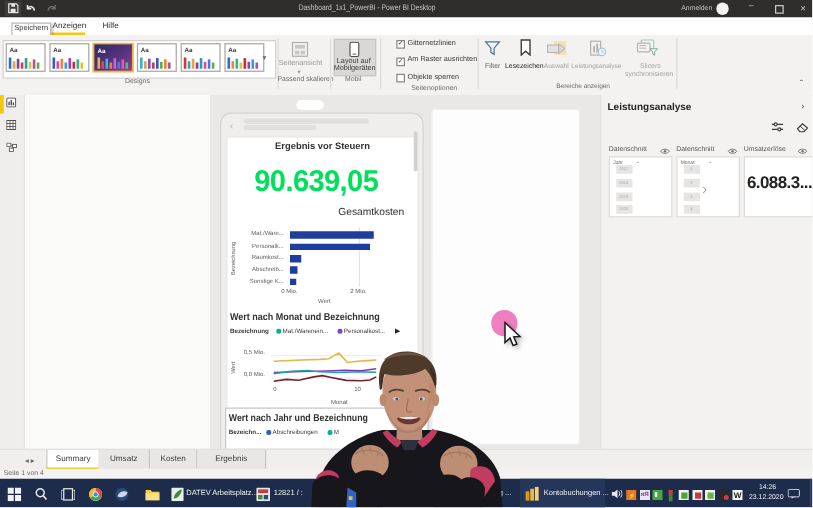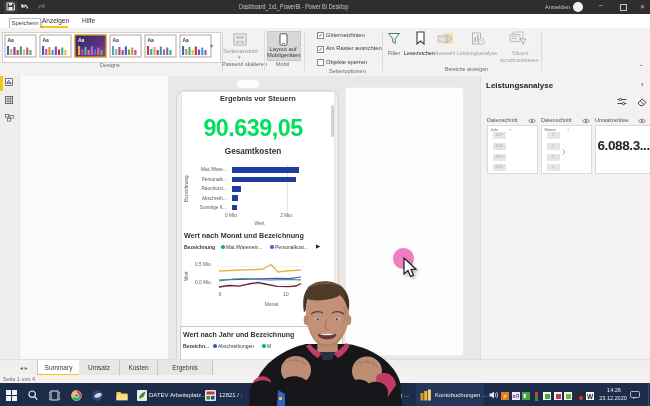--- a/index.html
+++ b/index.html
@@ -20,21 +20,21 @@
   .ricon-label{position:absolute;font-size:5.8px;color:#5f5d5b;white-space:nowrap;text-align:center;}
   .chk{position:absolute;width:5px;height:5px;border:1px solid #8a8886;background:#fff;font-size:5px;line-height:5px;color:#252423;text-align:center;}
   .chklabel{position:absolute;font-size:5.8px;color:#3b3a39;white-space:nowrap;}
   
   #main{left:0;top:76px;width:650px;height:283px;background:#fafaf9;}
   #grayzone{left:168px;top:0;width:312px;height:283px;background:#e9e8e6;}
   #whitepanel{left:345px;top:11px;width:117px;height:267px;background:#fdfdfd;border-radius:3px;border:1px solid #efeeec;}
   
   #phone{left:176px;top:14px;width:161px;height:269px;background:#efeeec;
     border:1px solid #d5d4d2;border-radius:9px 9px 0 0;}
-  #screen{left:181px;top:15px;width:152px;height:250px;background:#fff;border:1px solid #e6e5e3;border-bottom:none;}
+  #screen{left:181px;top:33px;width:152px;height:250px;background:#fff;border:1px solid #e6e5e3;border-bottom:none;}
   
   #vispanel{left:480px;top:0;width:170px;height:283px;background:#f3f2f1;border-left:1px solid #e1dfdd;}
   .card{position:absolute;background:#fff;border:1px solid #dcdad8;}
   .cardtitle{position:absolute;font-size:5.5px;color:#555351;white-space:nowrap;}
   .barlab{right:107px;font-size:4.8px;color:#605e5c;white-space:nowrap;}
   .bar{left:49.5px;height:5.8px;background:#1e3d9e;}
   .axlab{font-size:4.8px;color:#605e5c;text-align:center;white-space:nowrap;}
   .leg{font-size:5px;color:#3b3a39;white-space:nowrap;}
   .dot{position:absolute;width:3.6px;height:3.6px;border-radius:50%;}
   .slbtn{left:5px;width:13px;height:7px;background:#e7e5e3;font-size:3.2px;color:#a8a6a4;text-align:center;line-height:7px;}
@@ -276,21 +276,21 @@
 
     <div class="abs" style="left:237px;top:4px;width:22px;height:8px;border-radius:4px;background:#fdfdfc;"></div>
     <div class="abs" id="phone"></div>
     <div class="abs" style="left:184px;top:20px;font-size:8px;color:#b5b3b1;">‹</div>
     <div class="abs" style="left:195px;top:19px;width:100px;height:4px;border-radius:2px;background:#e1dfdd;"></div>
     <div class="abs" style="left:195px;top:24px;width:58px;height:4px;border-radius:2px;background:#e1dfdd;"></div>
     <div class="abs" style="left:330.8px;top:29px;width:3px;height:32px;border-radius:1.5px;background:#d2d1cf;z-index:5;"></div>
     <div class="abs" id="screen">
       <div class="abs" style="left:0;top:1.5px;width:100%;text-align:center;font-size:7.5px;font-weight:bold;color:#333231;">Ergebnis vor Steuern</div>
       <div class="abs" style="left:0;top:21.5px;width:142px;text-align:center;font-size:24px;font-weight:bold;color:#01e05c;transform:scaleX(0.97);transform-origin:71px 0;letter-spacing:-0.5px;">90.639,05</div>
-      <div class="abs" style="left:0;top:55.3px;width:142px;text-align:center;font-size:8.2px;font-weight:bold;color:#333231;">Gesamtkosten</div>
+      <div class="abs" style="left:0;top:55.3px;width:142px;text-align:center;font-size:8.2px;font-weight:normal;color:#333231;padding-left:44px;">Gesamtkosten</div>
 
       <div class="abs" style="left:2px;top:76px;height:42px;width:8px;font-size:4.6px;color:#605e5c;writing-mode:vertical-rl;transform:rotate(180deg);text-align:center;">Bezeichnung</div>
       <div class="abs barlab" style="top:75px;">Mat./Ware...</div>
       <div class="abs barlab" style="top:84.5px;">Personalk...</div>
       <div class="abs barlab" style="top:94px;">Raumkost...</div>
       <div class="abs barlab" style="top:103.5px;">Abschreib...</div>
       <div class="abs barlab" style="top:112.5px;">Sonstige K...</div>
       <div class="abs" style="left:104.8px;top:72px;width:1px;height:47px;background:#e6e5e3;"></div>
       <div class="abs bar" style="top:74.9px;width:67.5px;"></div>
       <div class="abs bar" style="top:84.5px;width:64.2px;"></div>

